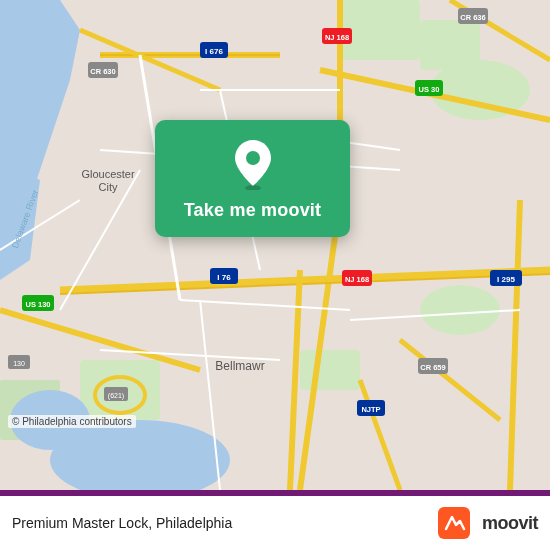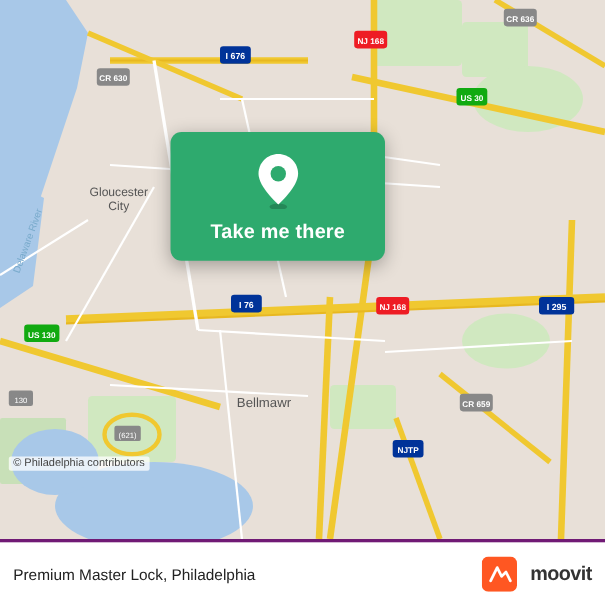--- a/index.html
+++ b/index.html
@@ -53,21 +53,21 @@
       font-weight: 600;
       text-align: center;
       letter-spacing: 0.2px;
     }
 
     
     #bottom-bar {
       width: 550px;
       height: 60px;
       background: white;
-      border-top: 3px solid #701a75;
+      border-top: 6px solid #701a75;
       display: flex;
       align-items: center;
       padding: 0 12px;
       justify-content: space-between;
     }
 
     #bottom-text {
       font-size: 14px;
       color: #222;
       font-weight: 400;
@@ -214,21 +214,21 @@
   </svg>
 
   
   <div id="location-popup">
 
     <svg id="location-pin-icon" viewBox="0 0 44 52" xmlns="http://www.w3.org/2000/svg">
       <ellipse cx="22" cy="50" rx="8" ry="3" fill="rgba(0,0,0,0.2)"></ellipse>
       <path d="M22 2 C12 2 4 10 4 20 C4 32 22 48 22 48 C22 48 40 32 40 20 C40 10 32 2 22 2 Z" fill="white"></path>
       <circle cx="22" cy="20" r="7" fill="#2eaa6e"></circle>
     </svg>
-    <span id="take-me-there-label">Take me there</span>
+    <span id="take-me-there-label">Take me moovit</span>
   </div>
 
   
   <div id="openstreetmap-credit">© Philadelphia contributors</div>
 </div>
 
 <div id="bottom-bar">
   <span id="bottom-text">Premium Master Lock, Philadelphia</span>
 
   <div id="moovit-logo">

